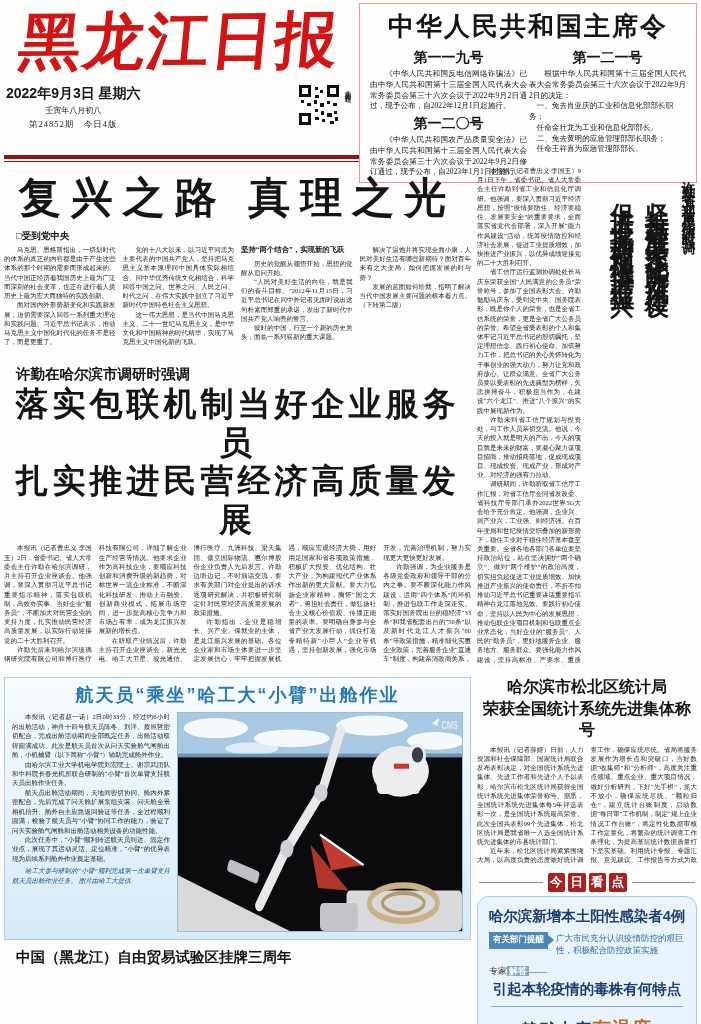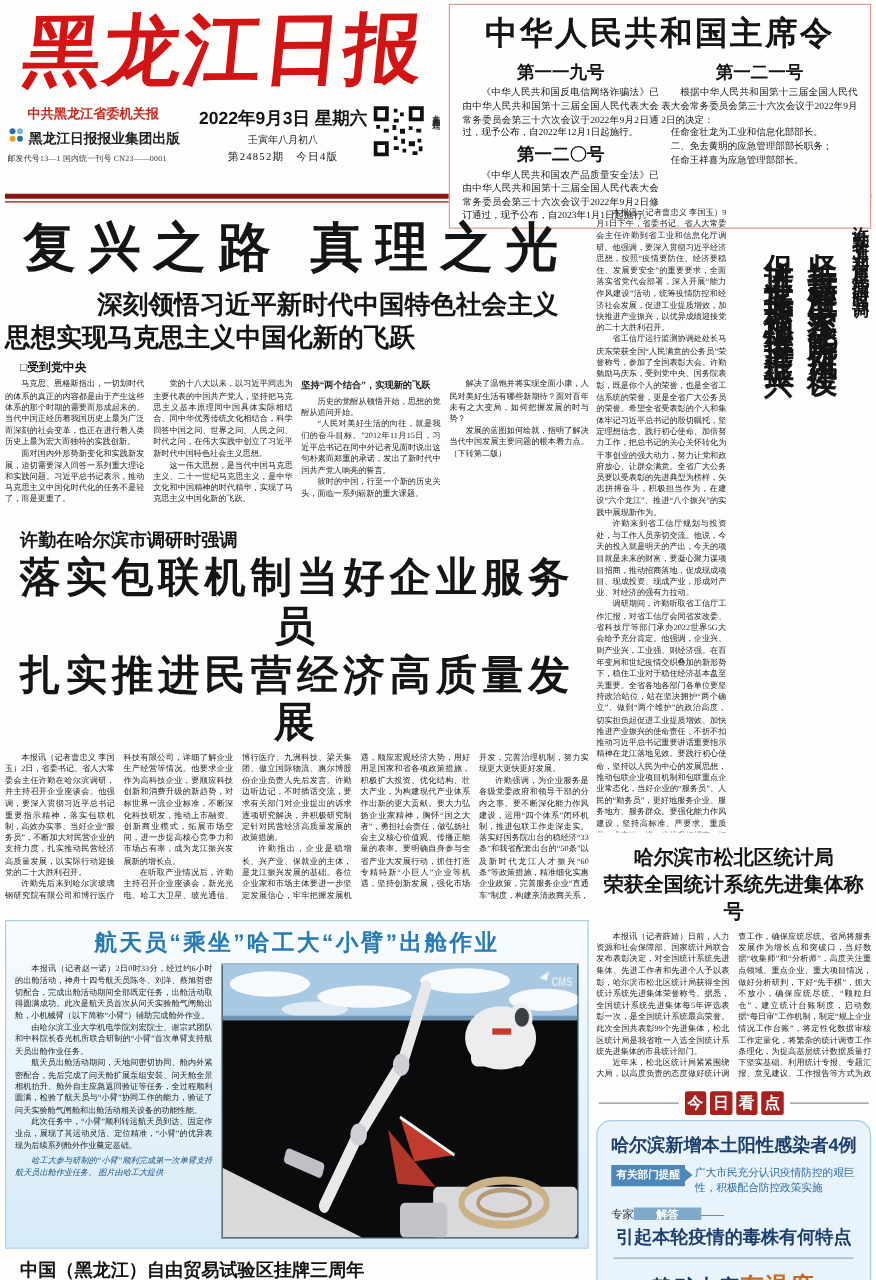--- a/index.html
+++ b/index.html
@@ -78,49 +78,34 @@
   .hl-line { flex:1; height:1px; background:#909090; }
   .hl-chars { display:flex; gap:3px; }
   .hl-char { background:#a8201f; color:#fff; font-family:"Liberation Sans",sans-serif; font-weight:bold; font-size:12.5px; padding:1px 2.5px; border-radius:2px; }
   .hl-box { border:1px solid #a9cbe5; background:#e9f3fb; border-radius:12px; padding:10px 9px 8px; }
   .hl-h1 { color:#1c3f6e; font-family:"Liberation Sans",sans-serif; font-weight:bold; font-size:14.5px; text-align:center; }
   .hl-badge-row { display:flex; gap:8px; margin-top:6px; align-items:flex-start; padding-left:2px; }
   .hl-badge { background:#4d86b8; color:#fff; font-size:8.5px; font-weight:bold; padding:2.5px 4px; white-space:nowrap; position:relative; font-family:"Liberation Sans",sans-serif; }
   .hl-badge:after { content:""; position:absolute; right:-6px; top:50%; transform:translateY(-50%); border-left:6px solid #4d86b8; border-top:5px solid transparent; border-bottom:5px solid transparent; }
   .hl-note { color:#2e6ca6; font-size:8.5px; line-height:1.45; flex:1; }
   .hl-label { font-size:9px; color:#333; margin:9px 0 2px 2px; }
-  .hl-label .tag { background:#7fa8c9; color:#fff; padding:0 18px; font-weight:bold; }
+  .hl-label .tag { background:#7fa8c9; color:#fff; padding:0 2px; font-weight:bold; }
   .hl-h2 { color:#1c3f6e; font-family:"Liberation Sans",sans-serif; font-weight:bold; font-size:14.5px; text-align:center; border-bottom:1px solid #8fafc8; padding-bottom:7px; margin:2px 4px 0; }
   .hl-h3 { text-align:center; font-family:"Liberation Sans",sans-serif; font-weight:bold; font-size:16.5px; color:#1c3f6e; margin-top:9px; letter-spacing:1px; }
   .hl-h3 .accent { color:#c8681d; font-size:19px; }
 </style>
 </head>
 <body>
 
 <div class="page">
 
   <div class="topbar">
     <div class="masthead">
       <div class="masthead-title">黑龙江日报</div>
       <div class="masthead-meta">
-        <div class="mm-left">
-          <div class="mm-organ">中共黑龙江省委机关报</div>
-          <div class="mm-pub">
-            <span>
-              <svg width="14" height="14" viewBox="0 0 14 14">
-                <circle cx="4" cy="4" r="2.4" fill="#2a6fb0"></circle>
-                <circle cx="10" cy="4" r="2.4" fill="#7fb3d8"></circle>
-                <circle cx="4" cy="10" r="2.4" fill="#e8a020"></circle>
-                <circle cx="10" cy="10" r="2.4" fill="#2a6fb0"></circle>
-              </svg>
-            </span>
-            <span class="mm-pub-text">黑龙江日报报业集团出版</span>
-          </div>
-          <div class="mm-codes">邮发代号13—1 国内统一刊号 CN23——0001</div>
-        </div>
         <div class="mm-center">
           <div class="mm-date">2022年9月3日 星期六</div>
           <div class="mm-lunar">壬寅年八月初八</div>
           <div class="mm-issue">第24852期　今日4版</div>
         </div>
         <div class="mm-right">
           <span>
             <svg width="44" height="44" viewBox="0 0 44 44">
               <rect width="44" height="44" fill="#fff"></rect>
               <g fill="#111">
@@ -160,39 +145,39 @@
       <div class="decree-cols">
         <div class="decree-col">
           <div class="decree-head">第一一九号</div>
           <p class="decree-p">《中华人民共和国反电信网络诈骗法》已由中华人民共和国第十三届全国人民代表大会常务委员会第三十六次会议于2022年9月2日通过，现予公布，自2022年12月1日起施行。</p>
           <div class="decree-head">第一二〇号</div>
           <p class="decree-p">《中华人民共和国农产品质量安全法》已由中华人民共和国第十三届全国人民代表大会常务委员会第三十六次会议于2022年9月2日修订通过，现予公布，自2023年1月1日起施行。</p>
         </div>
         <div class="decree-col">
           <div class="decree-head">第一二一号</div>
           <p class="decree-p">根据中华人民共和国第十三届全国人民代表大会常务委员会第三十六次会议于2022年9月2日的决定：</p>
+          <p class="decree-item">一、免去肖亚庆的工业和信息化部部长职务；</p>
           <p class="decree-item">任命金壮龙为工业和信息化部部长。</p>
           <p class="decree-item">二、免去黄明的应急管理部部长职务；</p>
           <p class="decree-item">任命王祥喜为应急管理部部长。</p>
 
         </div>
       </div>
     </div>
   </div>
 
   <div class="rule"></div>
   <div class="rule-thin"></div>
 
   <div class="content">
 
     <div class="left-zone">
 
       <article>
         <h1 class="lead-headline">复兴之路  真理之光</h1>
-        <p class="lead-sub">深刻领悟习近平新时代中国特色社会主义思想实现马克思主义中国化新的飞跃</p>
         <div class="byline">□受到党中央</div>
         <div class="body-cols lead-body">
           <p class="bp">马克思、恩格斯指出，一切划时代的体系的真正的内容都是由于产生这些体系的那个时期的需要而形成起来的。当代中国正经历着我国历史上最为广泛而深刻的社会变革，也正在进行着人类历史上最为宏大而独特的实践创新。</p>
           <p class="bp">面对国内外形势新变化和实践新发展，迫切需要深入回答一系列重大理论和实践问题。习近平总书记表示，推动马克思主义中国化时代化的任务不是轻了，而是更重了。</p>
           <p class="bp">党的十八大以来，以习近平同志为主要代表的中国共产党人，坚持把马克思主义基本原理同中国具体实际相结合、同中华优秀传统文化相结合，科学回答中国之问、世界之问、人民之问、时代之问，在伟大实践中创立了习近平新时代中国特色社会主义思想。</p>
           <p class="bp">这一伟大思想，是当代中国马克思主义、二十一世纪马克思主义，是中华文化和中国精神的时代精华，实现了马克思主义中国化新的飞跃。</p>
           <p class="crosshead">坚持“两个结合”，实现新的飞跃</p>
           <p class="bp">历史的觉醒从顿悟开始，思想的觉醒从追问开始。</p>
           <p class="bp">“人民对美好生活的向往，就是我们的奋斗目标。”2012年11月15日，习近平总书记在同中外记者见面时说出这句朴素而郑重的承诺，发出了新时代中国共产党人响亮的誓言。</p>
           <p class="bp">彼时的中国，行至一个新的历史关头，面临一系列崭新的重大课题。</p>

